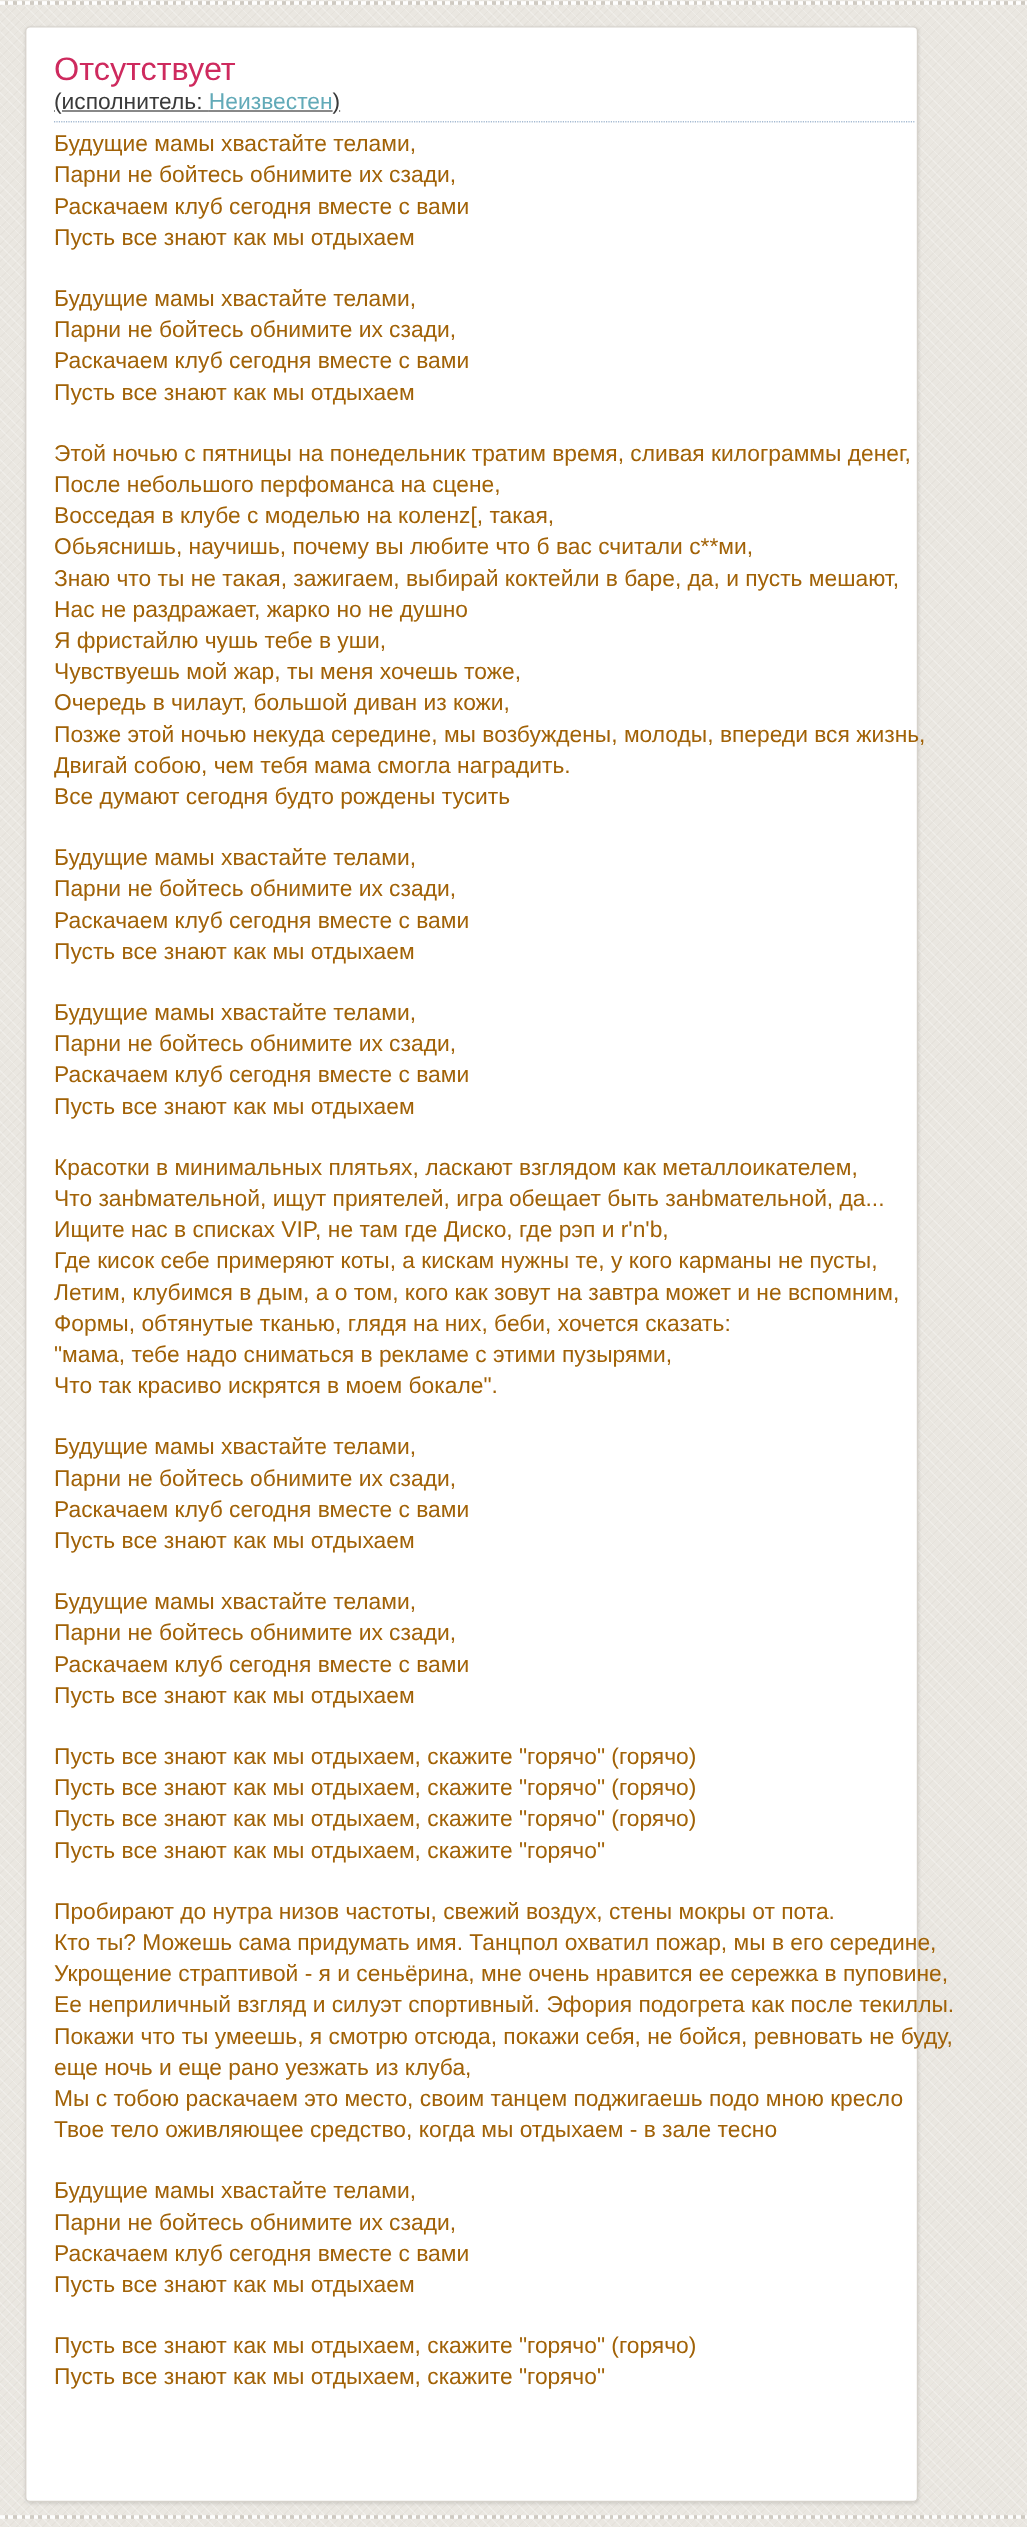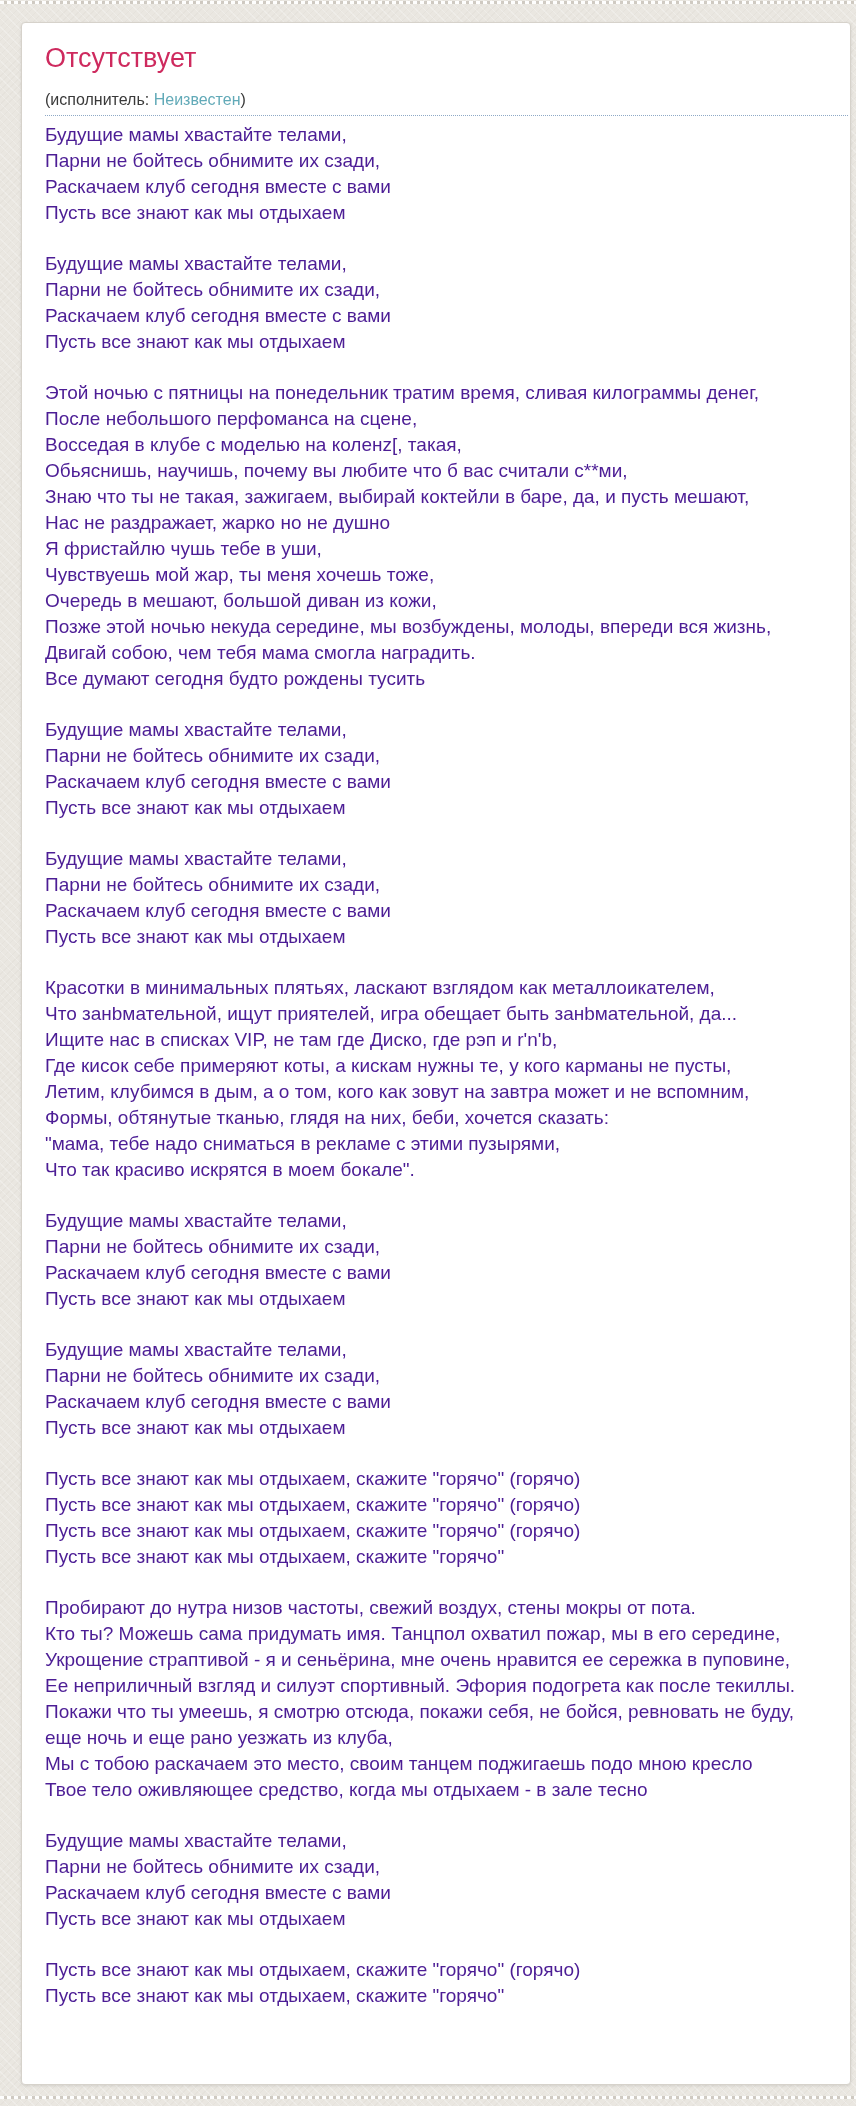--- a/index.html
+++ b/index.html
@@ -26,57 +26,58 @@
       rgba(255,255,255,0.95) 0 4px,
       rgba(185,178,168,0.55) 4px 7px);
   }
   .edge-dots.top { top: 1px; }
   .edge-dots.bottom { top: 2096px; }
 
   .card {
     position: absolute;
     left: 21px;
     top: 22px;
-    width: 830px;
+    width: 744px;
     height: 2063px;
     box-sizing: border-box;
     background: #ffffff;
     border: 1px solid #d6d2cb;
     border-radius: 4px;
     box-shadow: 0 1px 3px rgba(0,0,0,0.10);
     padding: 20px 0 0 23px;
   }
 
   .title {
     margin: 0;
     font-size: 27px;
     font-weight: 400;
     line-height: 30px;
     color: #ce2a5e;
   }
   .artist-line {
-    margin-top: 17px;
-    font-size: 16px;
+    margin-top: 3px;
+    font-size: 19px;
     line-height: 19px;
     color: #3a3a3a;
     padding-bottom: 6px;
     border-bottom: 1px dotted #8ea9c6;
     margin-right: 2px;
+    text-decoration: underline;
   }
   .artist-link {
     color: #62aab8;
     text-decoration: none;
     cursor: pointer;
   }
 
   .lyrics {
     margin-top: 6px;
     font-size: 19px;
     line-height: 26px;
-    color: #4c1d95;
+    color: #a16207;
   }
   .stanza + .stanza { margin-top: 25px; }
   .line {
     white-space: nowrap;
     height: 26px;
   }
 </style>
 </head>
 <body>
 
@@ -100,21 +101,21 @@
       </div>
       <div class="stanza">
         <div class="line">Этой ночью с пятницы на понедельник тратим время, сливая килограммы денег,</div>
         <div class="line">После небольшого перфоманса на сцене,</div>
         <div class="line">Восседая в клубе с моделью на коленz[, такая,</div>
         <div class="line">Обьяснишь, научишь, почему вы любите что б вас считали с**ми,</div>
         <div class="line">Знаю что ты не такая, зажигаем, выбирай коктейли в баре, да, и пусть мешают,</div>
         <div class="line">Нас не раздражает, жарко но не душно</div>
         <div class="line">Я фристайлю чушь тебе в уши,</div>
         <div class="line">Чувствуешь мой жар, ты меня хочешь тоже,</div>
-        <div class="line">Очередь в мешают, большой диван из кожи,</div>
+        <div class="line">Очередь в чилаут, большой диван из кожи,</div>
         <div class="line">Позже этой ночью некуда середине, мы возбуждены, молоды, впереди вся жизнь,</div>
         <div class="line">Двигай собою, чем тебя мама смогла наградить.</div>
         <div class="line">Все думают сегодня будто рождены тусить</div>
       </div>
       <div class="stanza">
         <div class="line">Будущие мамы хвастайте телами,</div>
         <div class="line">Парни не бойтесь обнимите их сзади,</div>
         <div class="line">Раскачаем клуб сегодня вместе с вами</div>
         <div class="line">Пусть все знают как мы отдыхаем</div>
       </div>

